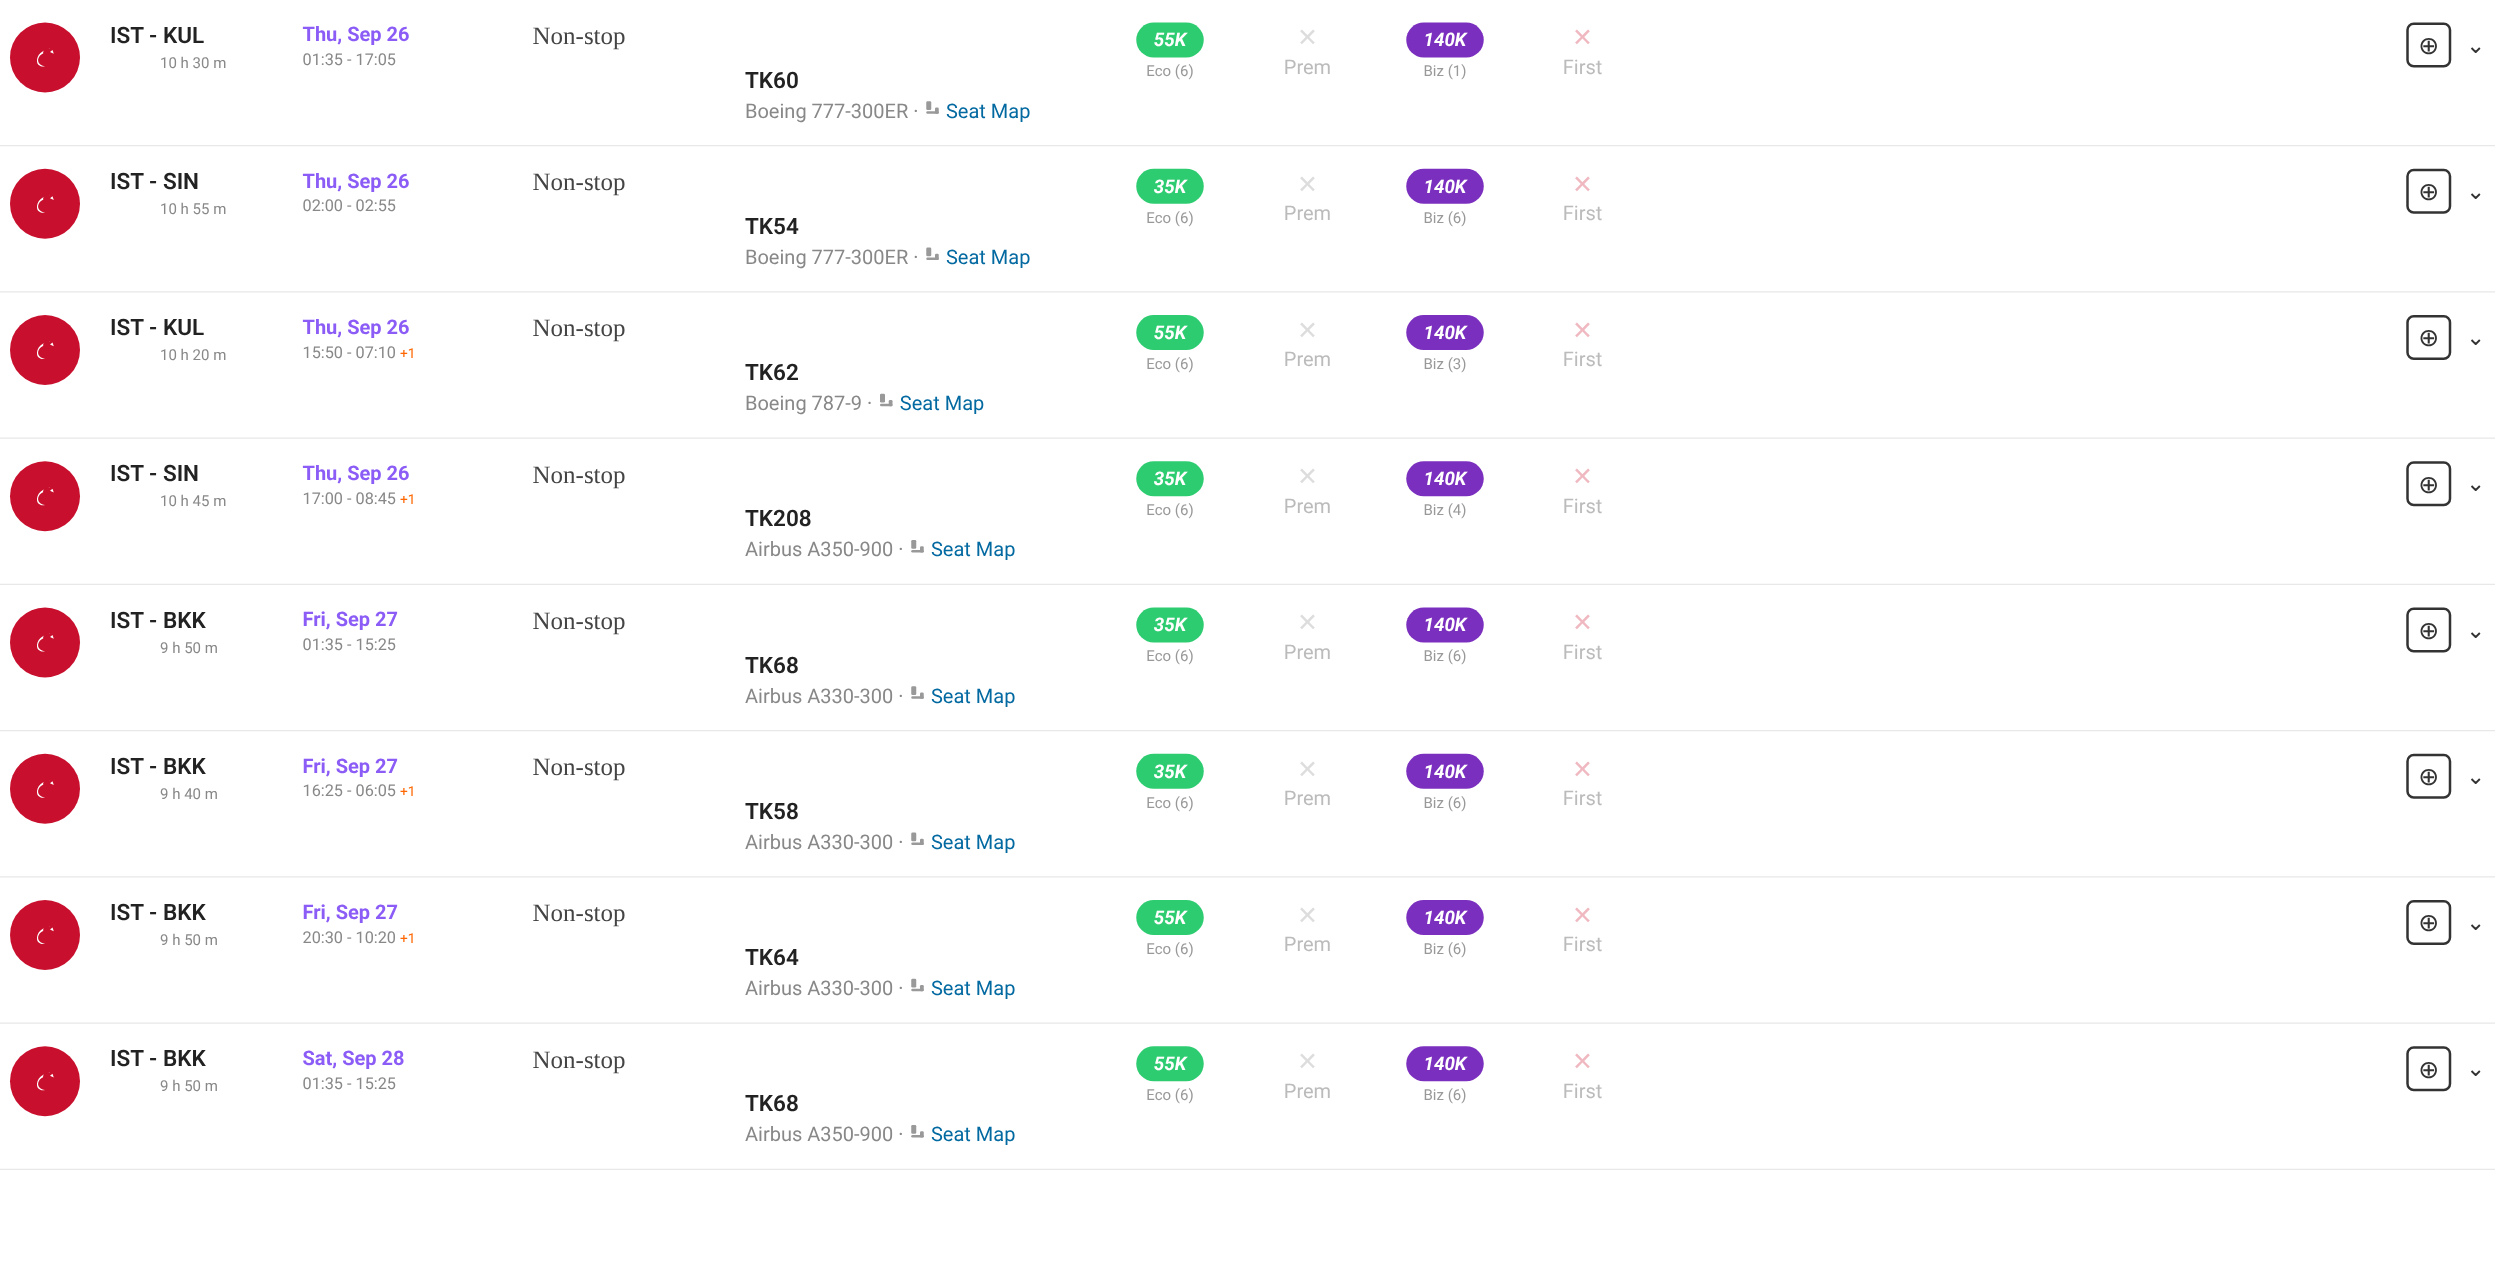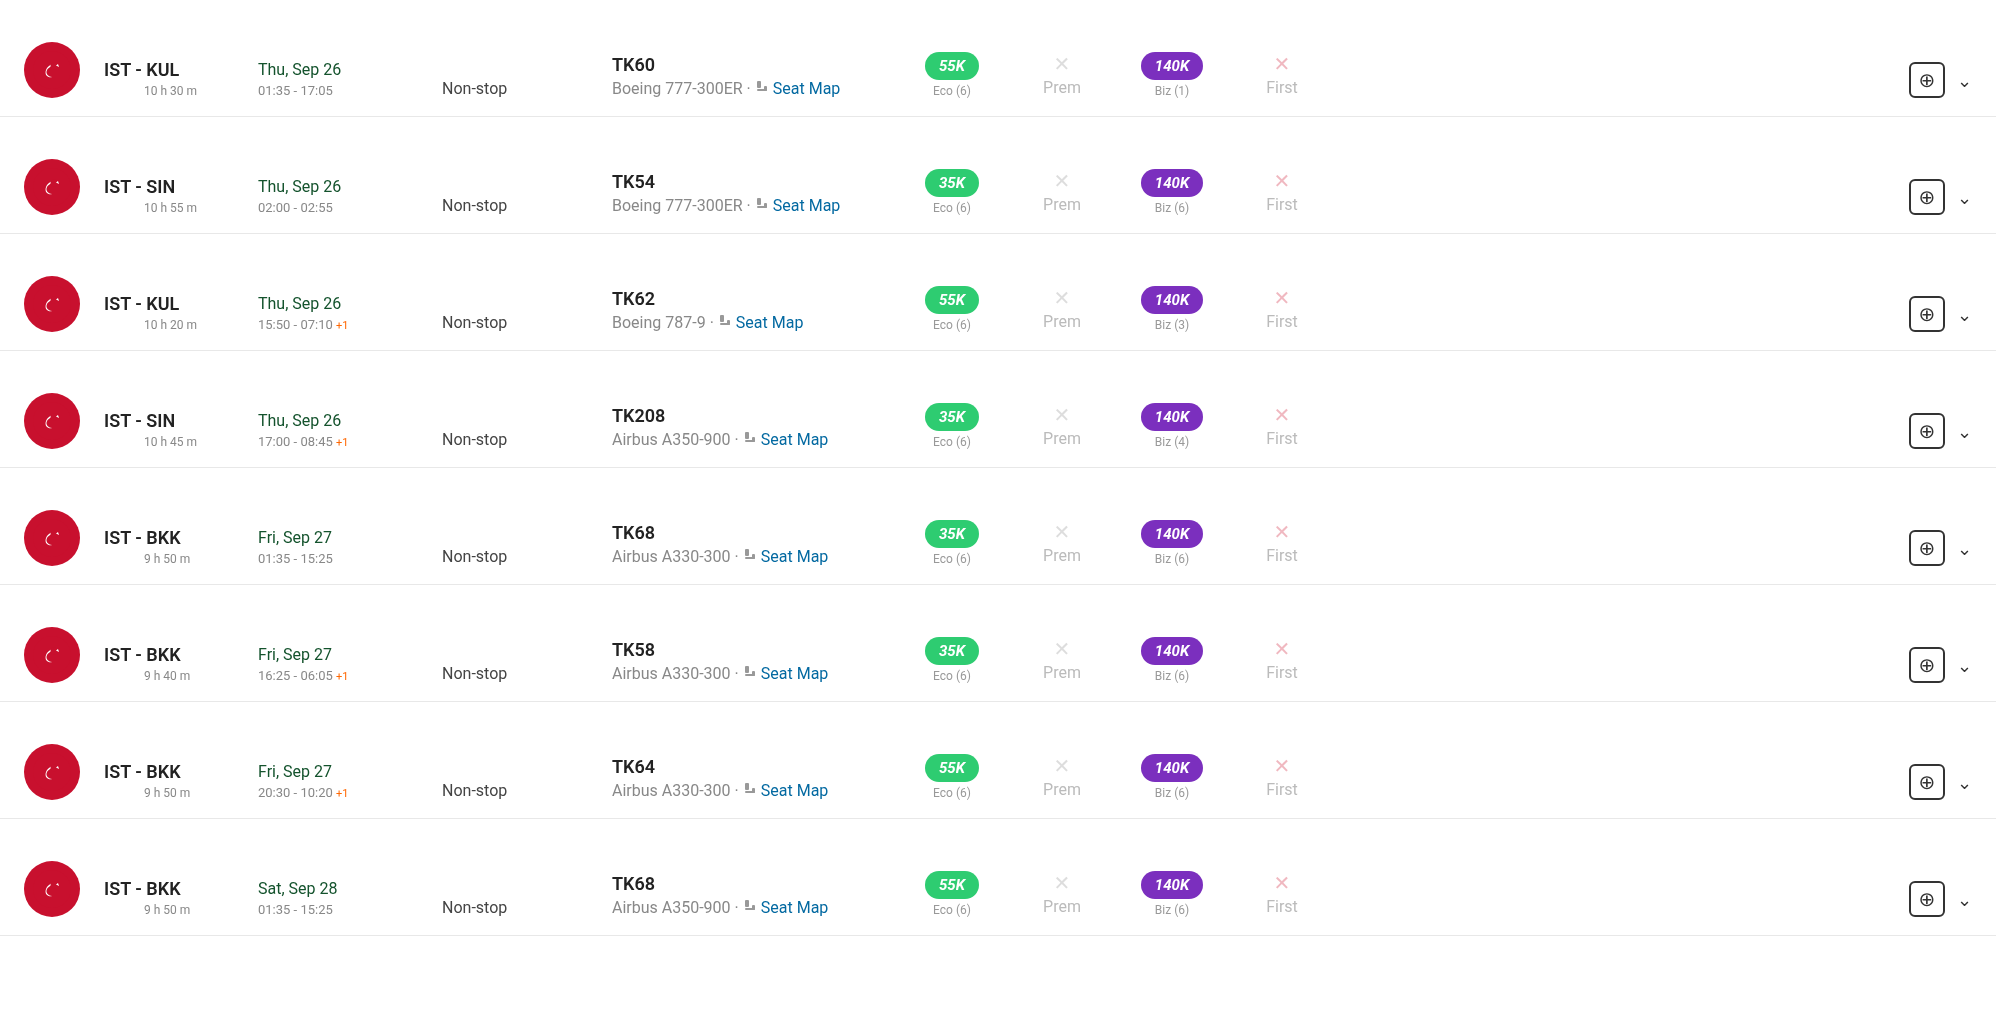--- a/index.html
+++ b/index.html
@@ -7,22 +7,22 @@
       font-family: -apple-system, BlinkMacSystemFont, 'Segoe UI', Roboto, sans-serif;
       background: #fff;
       color: #333;
       font-size: 14px;
     }
     .flight-list {
       width: 1996px;
     }
     .flight-row {
       display: flex;
-      align-items: flex-end;
-      padding: 18px 24px;
+      align-items: flex-start;
+      padding: 18px 8px;
       border-bottom: 1px solid #e8e8e8;
       min-height: 100px;
     }
     .airline-logo {
       width: 56px;
       height: 56px;
       flex-shrink: 0;
       margin-right: 24px;
     }
     .airline-logo .logo-circle {
@@ -55,39 +55,40 @@
       margin-top: 4px;
       margin-left: 40px;
     }
     .date-info {
       width: 160px;
       flex-shrink: 0;
       margin-right: 24px;
     }
     .date-main {
       font-size: 16px;
-      font-weight: 400;
-      color: #14532d;
+      font-weight: 700;
+      color: #8b5cf6;
     }
     .time-range {
       font-size: 13px;
       color: #888;
       margin-top: 4px;
     }
     .time-range .plus-day {
       color: #ff6600;
       font-size: 11px;
     }
     .stops-info {
       width: 130px;
       flex-shrink: 0;
       margin-right: 40px;
-      font-size: 16px;
+      font-size: 20px;
       color: #444;
       font-weight: 400;
+      font-family: Liberation Serif, serif;
     }
     .flight-details {
       width: 260px;
       flex-shrink: 0;
       margin-right: 40px;
     }
     .flight-number {
       font-size: 18px;
       font-weight: 600;
       color: #222;

